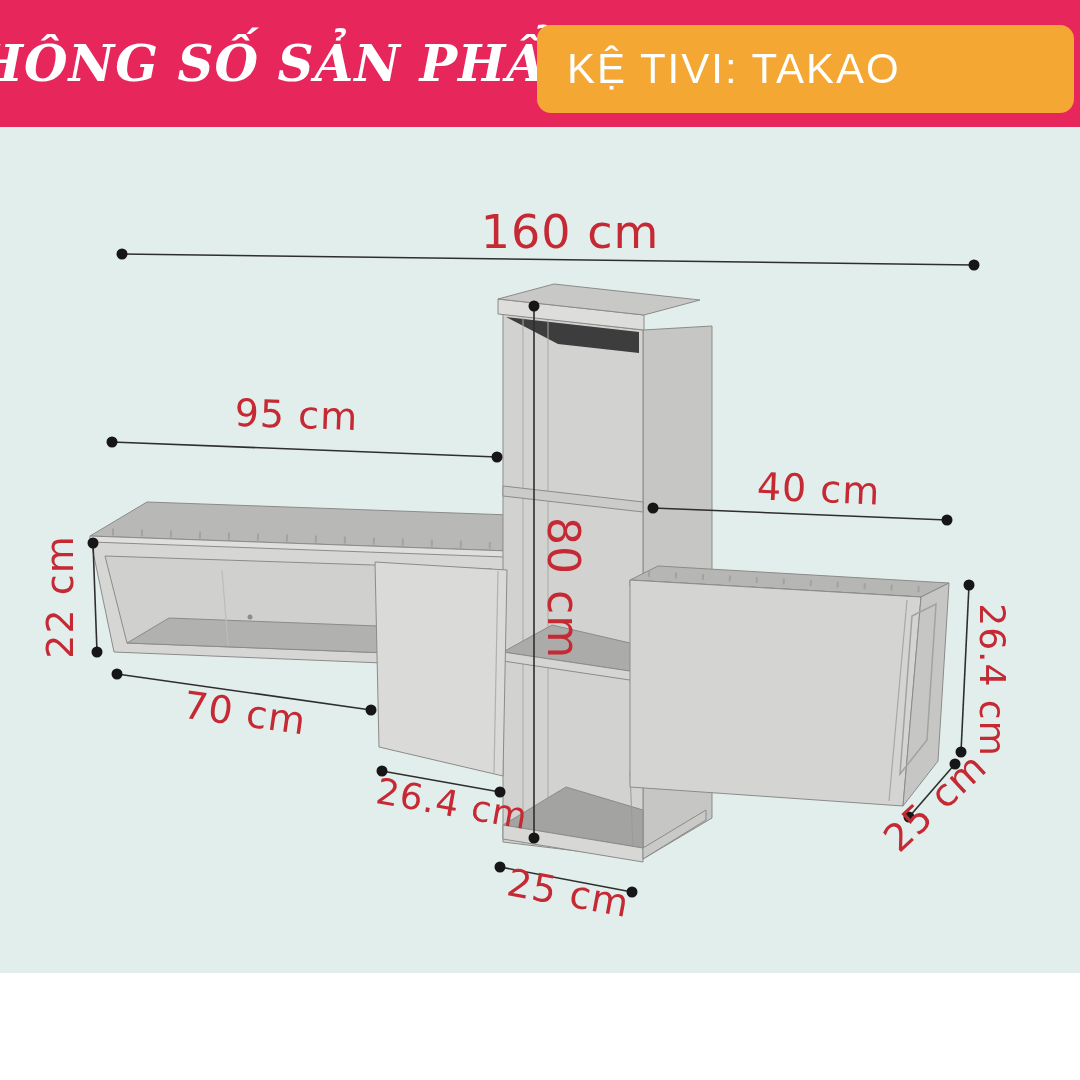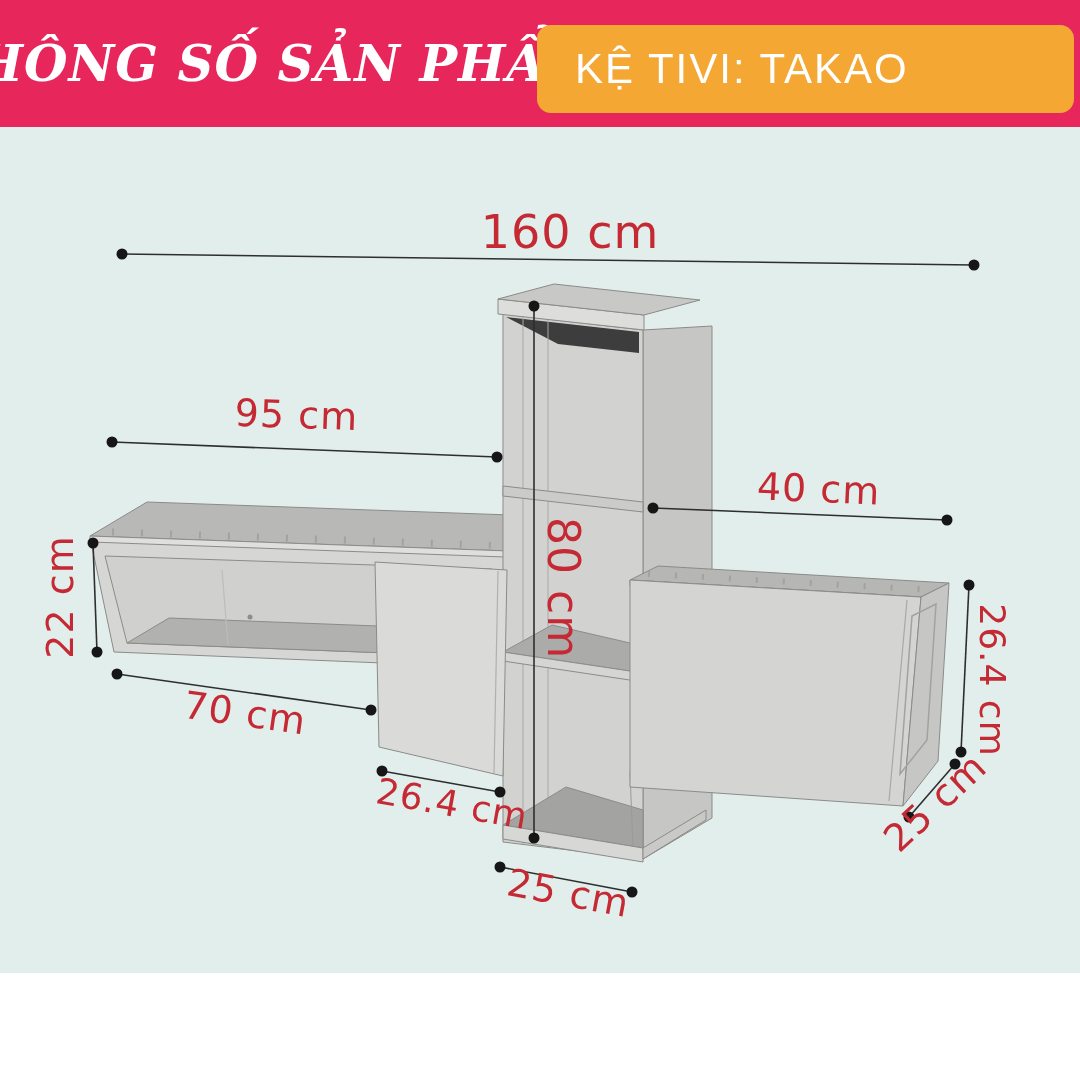--- a/index.html
+++ b/index.html
@@ -15,21 +15,21 @@
   .page{position:relative;width:1080px;height:1080px;}
 
   .header{position:absolute;left:0;top:0;width:1080px;height:127px;
     background:var(--header-bg);z-index:5;}
   .header-title{position:absolute;left:0;top:0;width:540px;height:127px;
     display:flex;align-items:center;justify-content:center;
     color:#ffffff;font-family:"DejaVu Serif",serif;font-style:italic;font-weight:bold;
     font-size:50px;letter-spacing:1px;white-space:nowrap;}
   .header-tag{position:absolute;left:537px;top:25px;width:537px;height:88px;
     background:var(--tag-bg);border-radius:14px;box-sizing:border-box;
-    display:flex;align-items:center;padding-left:38px;
+    display:flex;align-items:center;padding-left:30px;
     color:#ffffff;font-size:42px;font-weight:400;letter-spacing:2px;white-space:nowrap;}
 
   .canvas{position:absolute;left:0;top:127px;width:1080px;height:846px;
     background:var(--canvas-bg);}
   svg{display:block;}
 
   .edge{stroke:#8b8b89;stroke-width:1;stroke-linejoin:round;}
   .dim-line{stroke:var(--dim-line);stroke-width:1.6;fill:none;}
   .dim-dot{fill:var(--dot);}
   .dim-label{fill:var(--dim-text);font-family:"DejaVu Sans",sans-serif;

